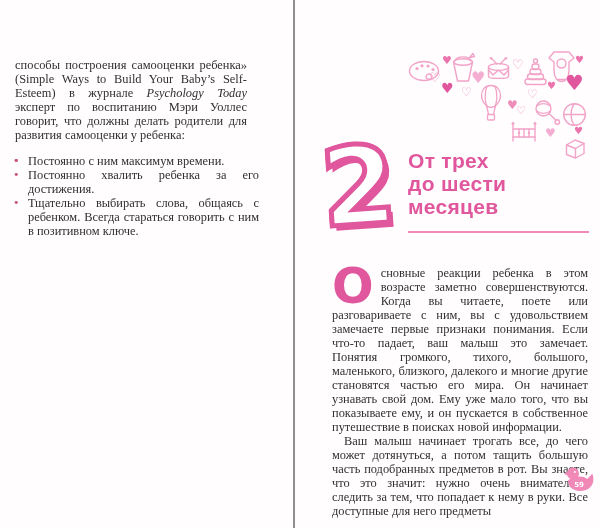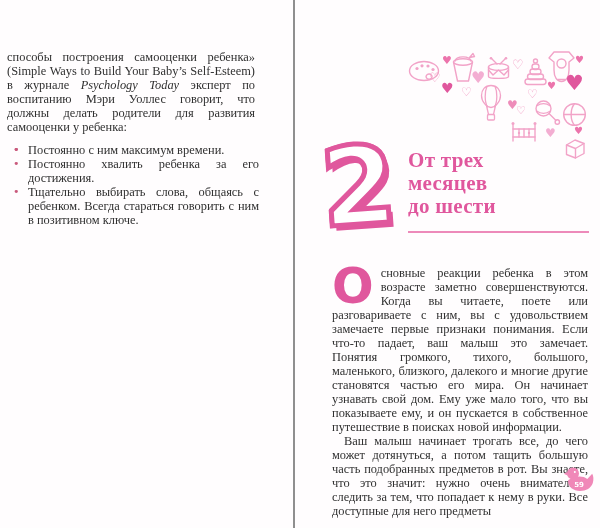--- a/index.html
+++ b/index.html
@@ -28,21 +28,21 @@
   .ch-num{
     position:absolute;left:26px;top:138px;
     font-family:"DejaVu Sans",sans-serif;font-weight:bold;
     font-size:108px;line-height:0.9;color:#ffffff;
     -webkit-text-stroke:5px #e0579d;
     text-shadow:4px 5px 0 #e0579d,-2px -2px 0 #e564a6,2px -2px 0 #e564a6,-2px 2px 0 #e564a6,2px 2px 0 #e564a6;
     transform:rotate(-4deg);
   }
   .ch-title{
     position:absolute;left:113px;top:149px;
-    font-family:Liberation Serif, serif;font-weight:bold;
+    font-family:Liberation Sans, sans-serif;font-weight:bold;
     font-size:21px;line-height:23px;color:#e0579d;letter-spacing:.3px;
   }
   .ch-title span{display:block;}
   .ch-rule{position:absolute;left:113px;top:231px;width:181px;height:2px;background:#ed8aba;}
 
   
   .right-text{position:absolute;left:37px;top:266px;width:256px;
     font-size:12.4px;line-height:14px;text-align:justify;
     hyphens:auto;-webkit-hyphens:auto;}
   .dropcap{
@@ -61,21 +61,21 @@
   .duck-badge{position:absolute;left:268px;top:465px;width:32px;height:28px;}
   .duck-badge text{font-family:"DejaVu Sans",sans-serif;font-weight:bold;}
 </style>
 </head>
 <body>
 
 <div class="spread">
 
   <div class="page page-left">
     <div class="left-text">
-      <p style="margin:4px"><span>способы построения самооценки ребенка» (Simple Ways to Build Your Baby’s Self-Esteem) в журнале </span><i>Psychology Today</i><span> эксперт по воспитанию Мэри Уоллес говорит, что должны делать родители для развития самооценки у ребенка:</span></p>
+      <p style="margin:12px"><span>способы построения самооценки ребенка» (Simple Ways to Build Your Baby’s Self-Esteem) в журнале </span><i>Psychology Today</i><span> эксперт по воспитанию Мэри Уоллес говорит, что должны делать родители для развития самооценки у ребенка:</span></p>
       <ul class="bullet-list">
         <li><span class="bullet-dot">•</span></li>
         <li><span class="bullet-dot">•</span><span>Постоянно с ним максимум времени.</span></li>
         <li><span class="bullet-dot">•</span><span>Постоянно хвалить ребенка за его достижения.</span></li>
         <li><span class="bullet-dot">•</span><span>Тщательно выбирать слова, общаясь с ребенком. Всегда стараться говорить с ним в позитивном ключе.</span></li>
       </ul>
     </div>
   </div>
 
   <div class="spine"></div>
@@ -184,22 +184,22 @@
       <span class="heart" style="left:212px;top:99px;font-size:12px;color:#ee8cba">♥</span>
       <span class="heart" style="left:232px;top:88px;font-size:12px;color:#f2a3c8">♡</span>
       <span class="heart" style="left:221px;top:105px;font-size:11px;color:#f2a3c8">♡</span>
       <span class="heart" style="left:250px;top:127px;font-size:12px;color:#f3aed2">♥</span>
       <span class="heart" style="left:279px;top:126px;font-size:10px;color:#ec74ac">♥</span>
     </div>
 
     <div class="ch-num">2</div>
     <div class="ch-title">
       <span>От трех</span>
+      <span>до шести</span>
       <span>месяцев</span>
-      <span>до шести</span>
     </div>
     <div class="ch-rule"></div>
 
     <div class="right-text">
       <p style="margin:0"><span class="dropcap">О</span><span>сновные реакции ребенка в этом возрасте заметно совершенствуются. Когда вы читаете, поете или разговариваете с ним, вы с удовольствием замечаете первые признаки понимания. Если что-то падает, ваш малыш это замечает. Понятия громкого, тихого, большого, маленького, близкого, далекого и многие другие становятся частью его мира. Он начинает узнавать свой дом. Ему уже мало того, что вы показываете ему, и он пускается в собственное путешествие в поисках новой информации.</span></p>
       <p class="para2"><span>Ваш малыш начинает трогать все, до чего может дотянуться, а потом тащить большую часть подобранных предметов в рот. Вы знаете, что это значит: нужно очень внимательно следить за тем, что попадает к нему в руки. Все доступные для него предметы</span></p>
     </div>
 
     <svg class="duck-badge" viewBox="0 0 32 28">
       <circle cx="10" cy="8.5" r="6" fill="#f088b8"></circle>

